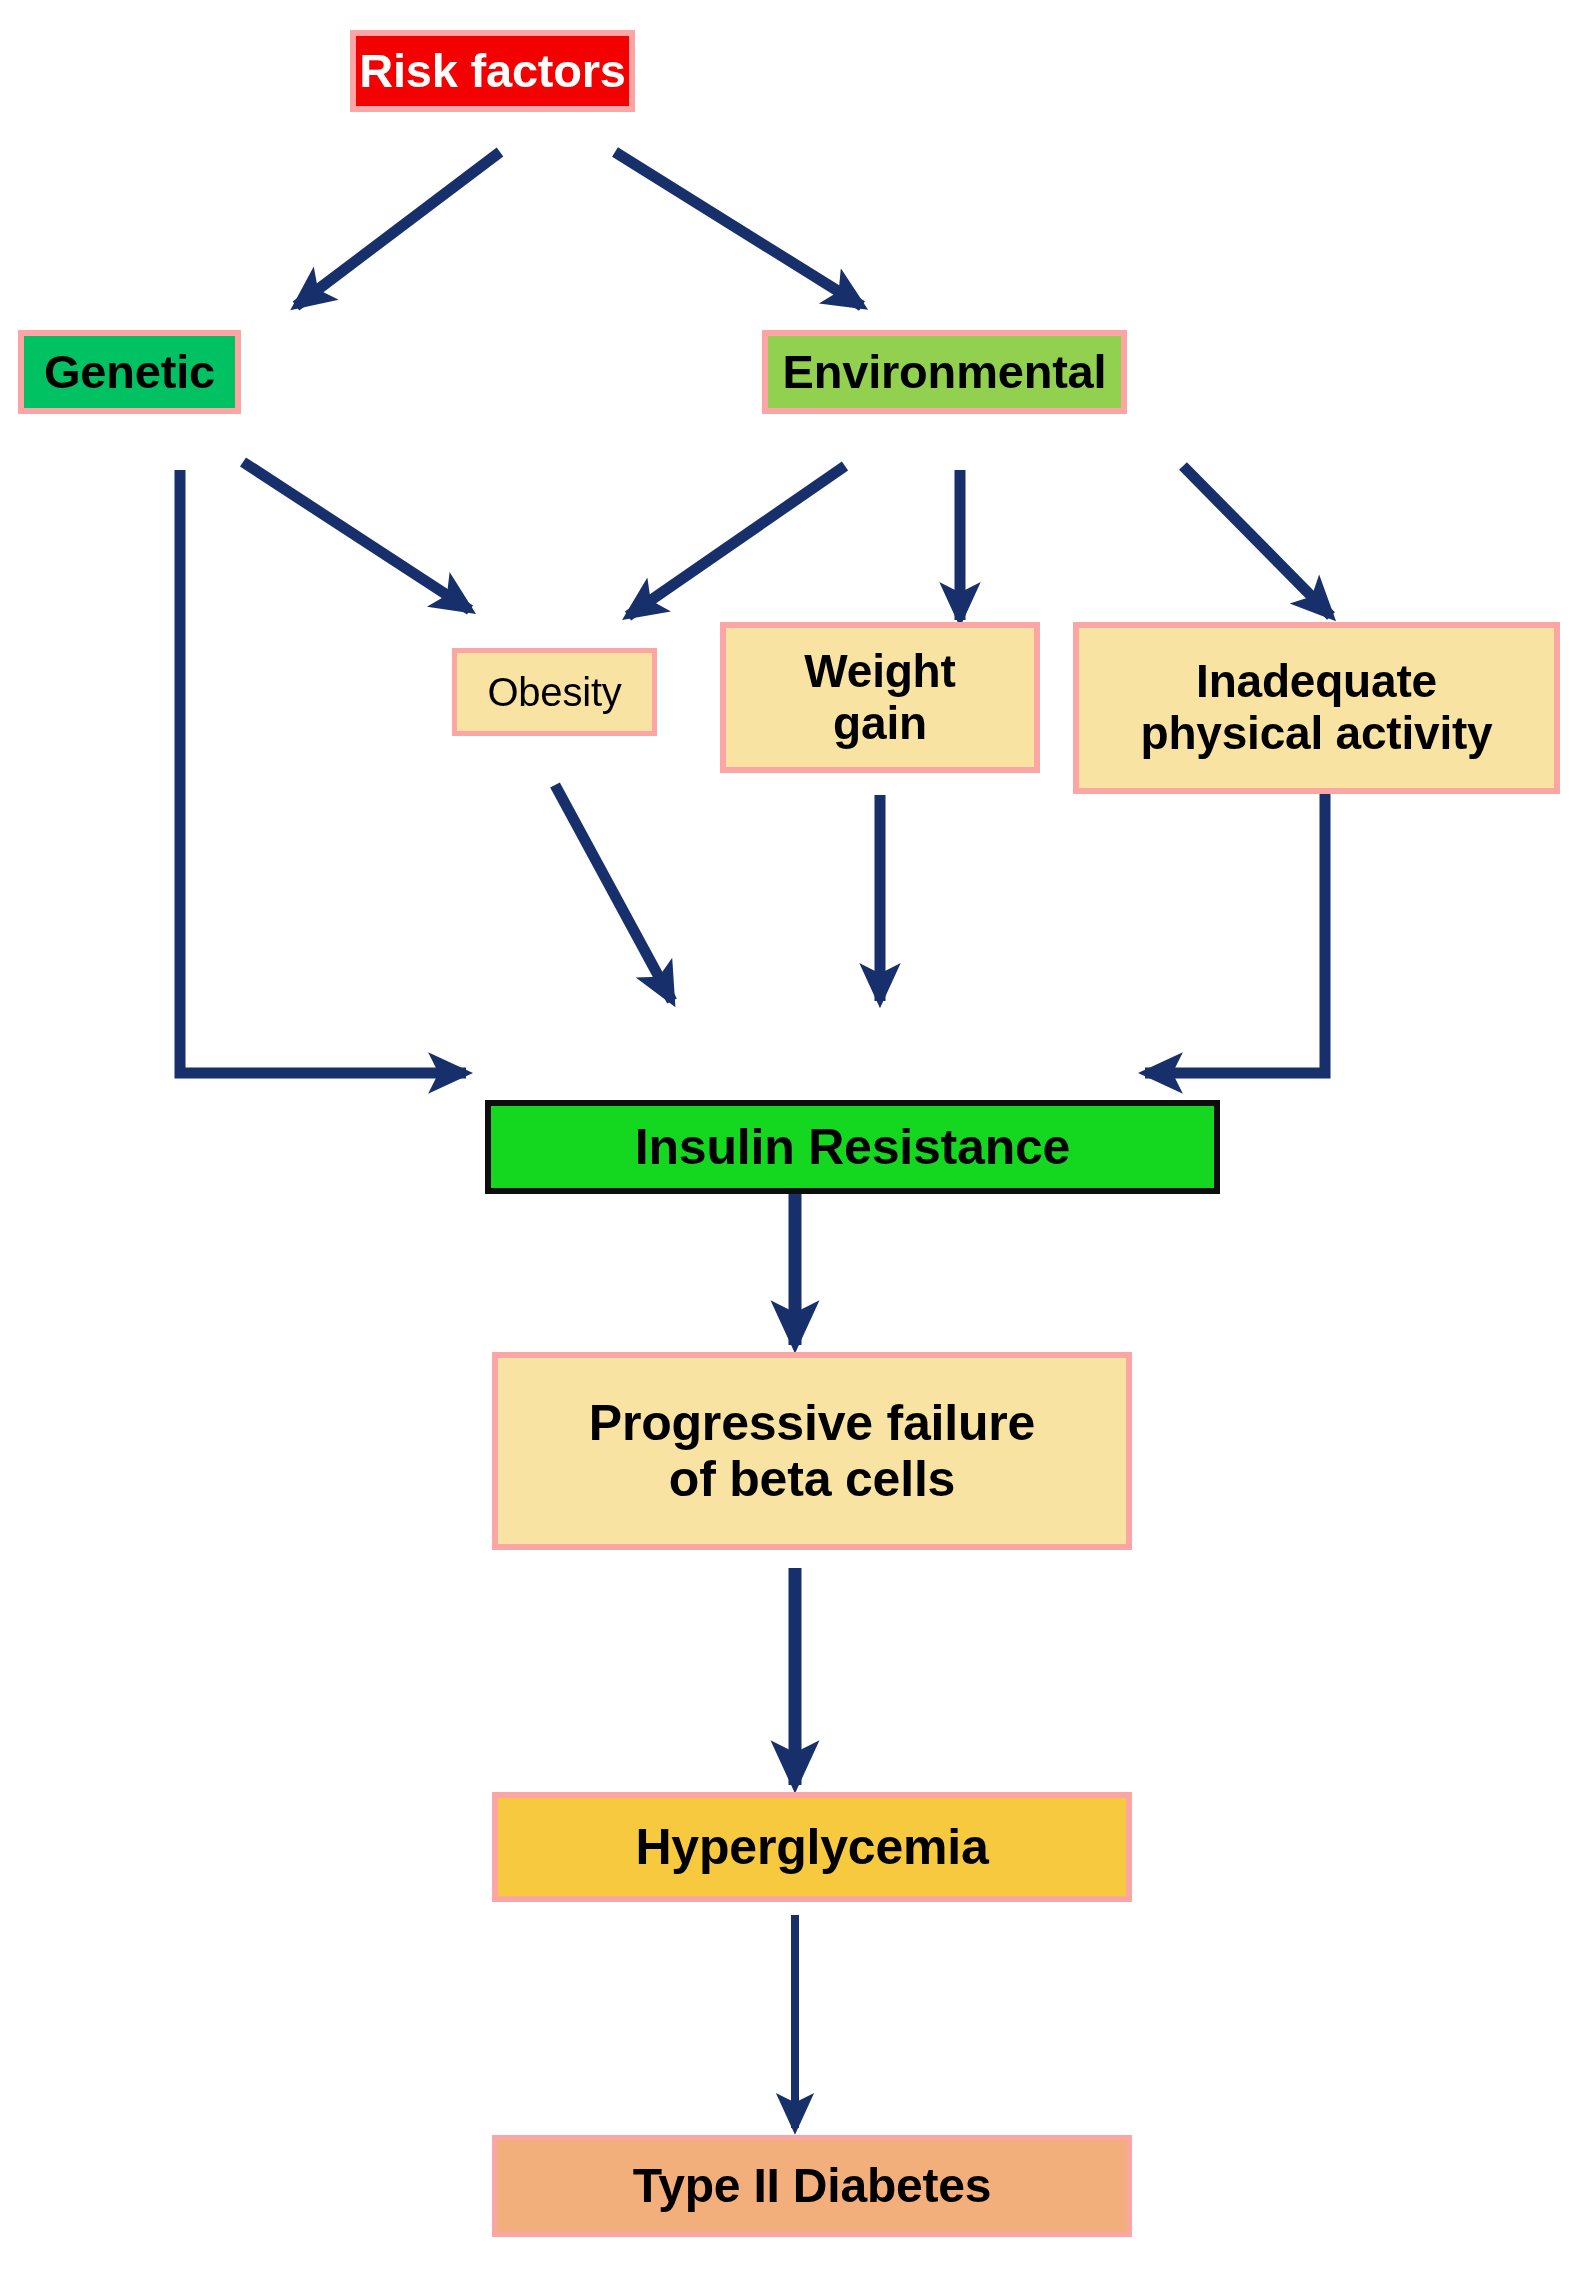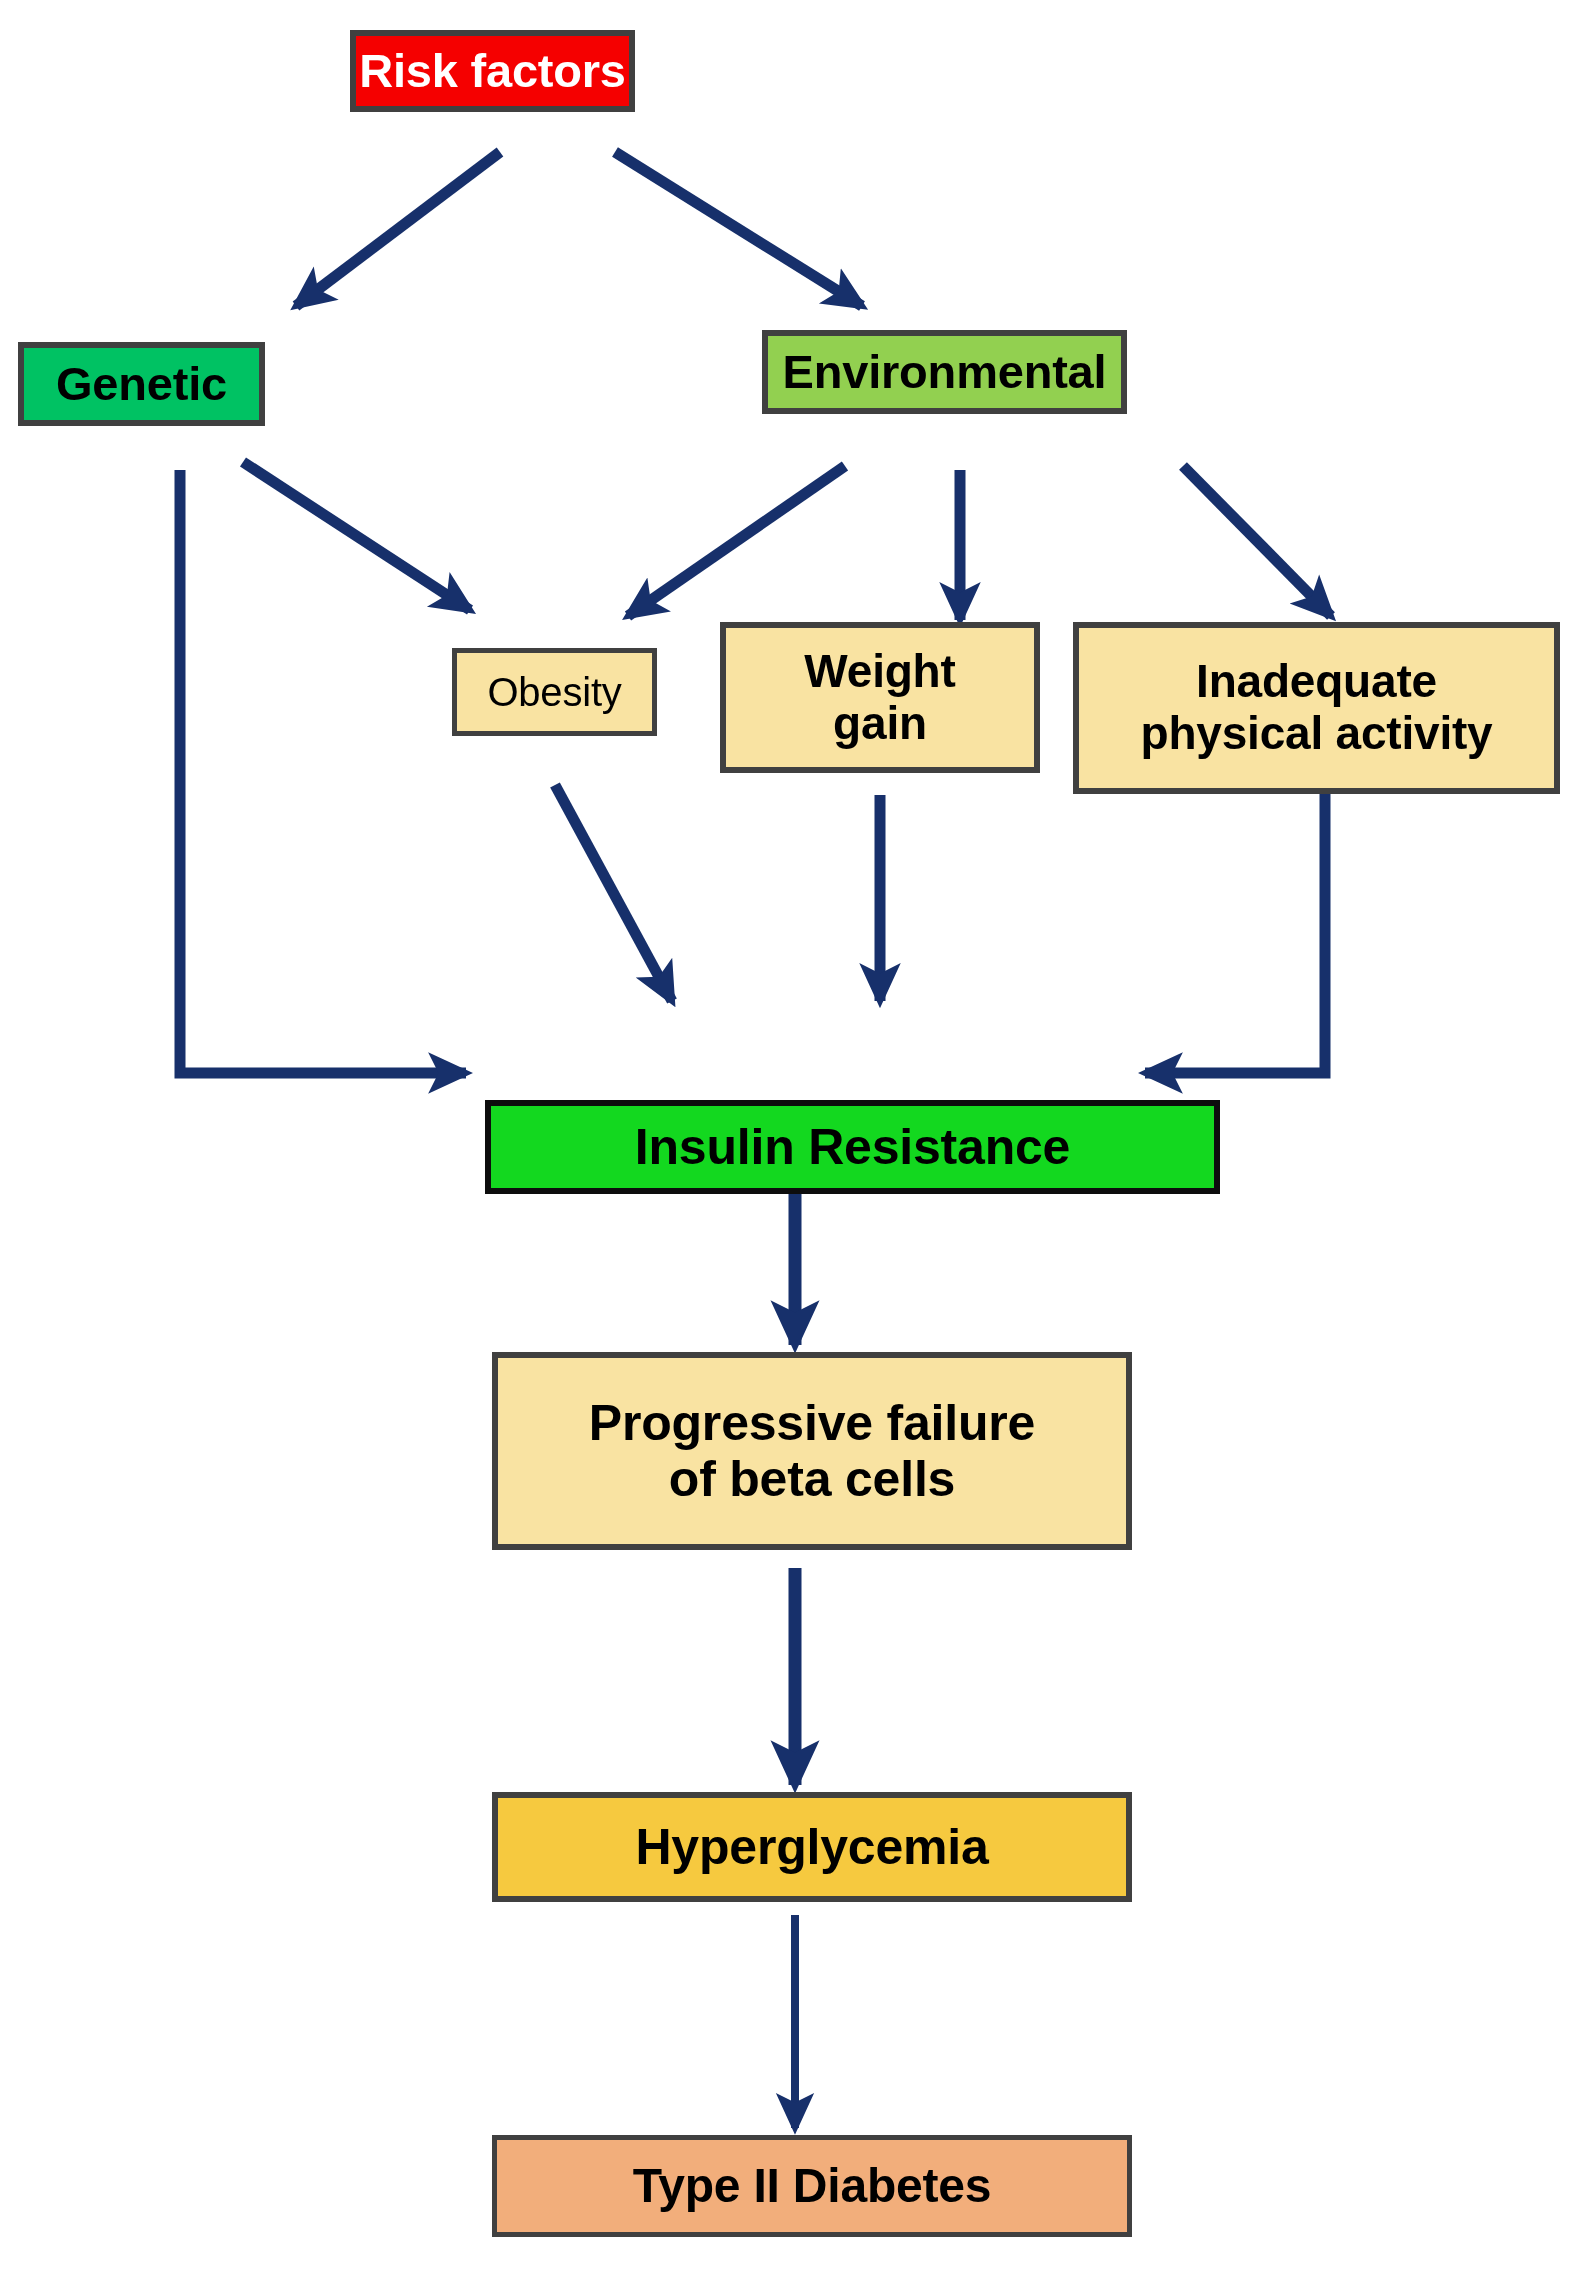--- a/index.html
+++ b/index.html
@@ -32,21 +32,21 @@
     display: flex;
     align-items: center;
     justify-content: center;
     text-align: center;
     color: #000000;
     line-height: 1.12;
     letter-spacing: -0.2px;
     white-space: pre-line;
   }
   .node.navy-border {
-    border: 6px solid #404040;
+    border: 6px solid #fca5a5;
   }
   .node.black-border {
     border: 6px solid #0d0d0d;
   }
   .node.thin-border {
     border-width: 5px;
   }
   .bold { font-weight: bold; }
   .reg  { font-weight: normal; margin-left: 24px; }
 </style>
@@ -89,21 +89,21 @@
 
     <line x1="795" y1="1568" x2="795" y2="1785" stroke="#17306b" stroke-width="13" marker-end="url(#arrowhead)"></line>
 
     <line x1="795" y1="1915" x2="795" y2="2128" stroke="#17306b" stroke-width="8" marker-end="url(#arrowhead-thin)"></line>
   </svg>
 
   <div class="node navy-border bold" style="left:350px; top:30px; width:285px; height:82px; background:#f50000; color:#ffffff; font-size:47px;">
     <span>Risk factors</span>
   </div>
 
-  <div class="node navy-border bold" style="left:18px; top:330px; width:247px; height:84px; background:#00c263; font-size:47px;margin-top:12px;">
+  <div class="node navy-border bold" style="left:18px; top:330px; width:223px; height:84px; background:#00c263; font-size:47px;">
     <span>Genetic</span>
   </div>
 
   <div class="node navy-border bold" style="left:762px; top:330px; width:365px; height:84px; background:#92d050; font-size:47px;">
     <span>Environmental</span>
   </div>
 
   <div class="node navy-border thin-border reg" style="left:428px; top:648px; width:205px; height:88px; background:#f9e3a2; font-size:40px;">
     <span>Obesity</span>
   </div>

